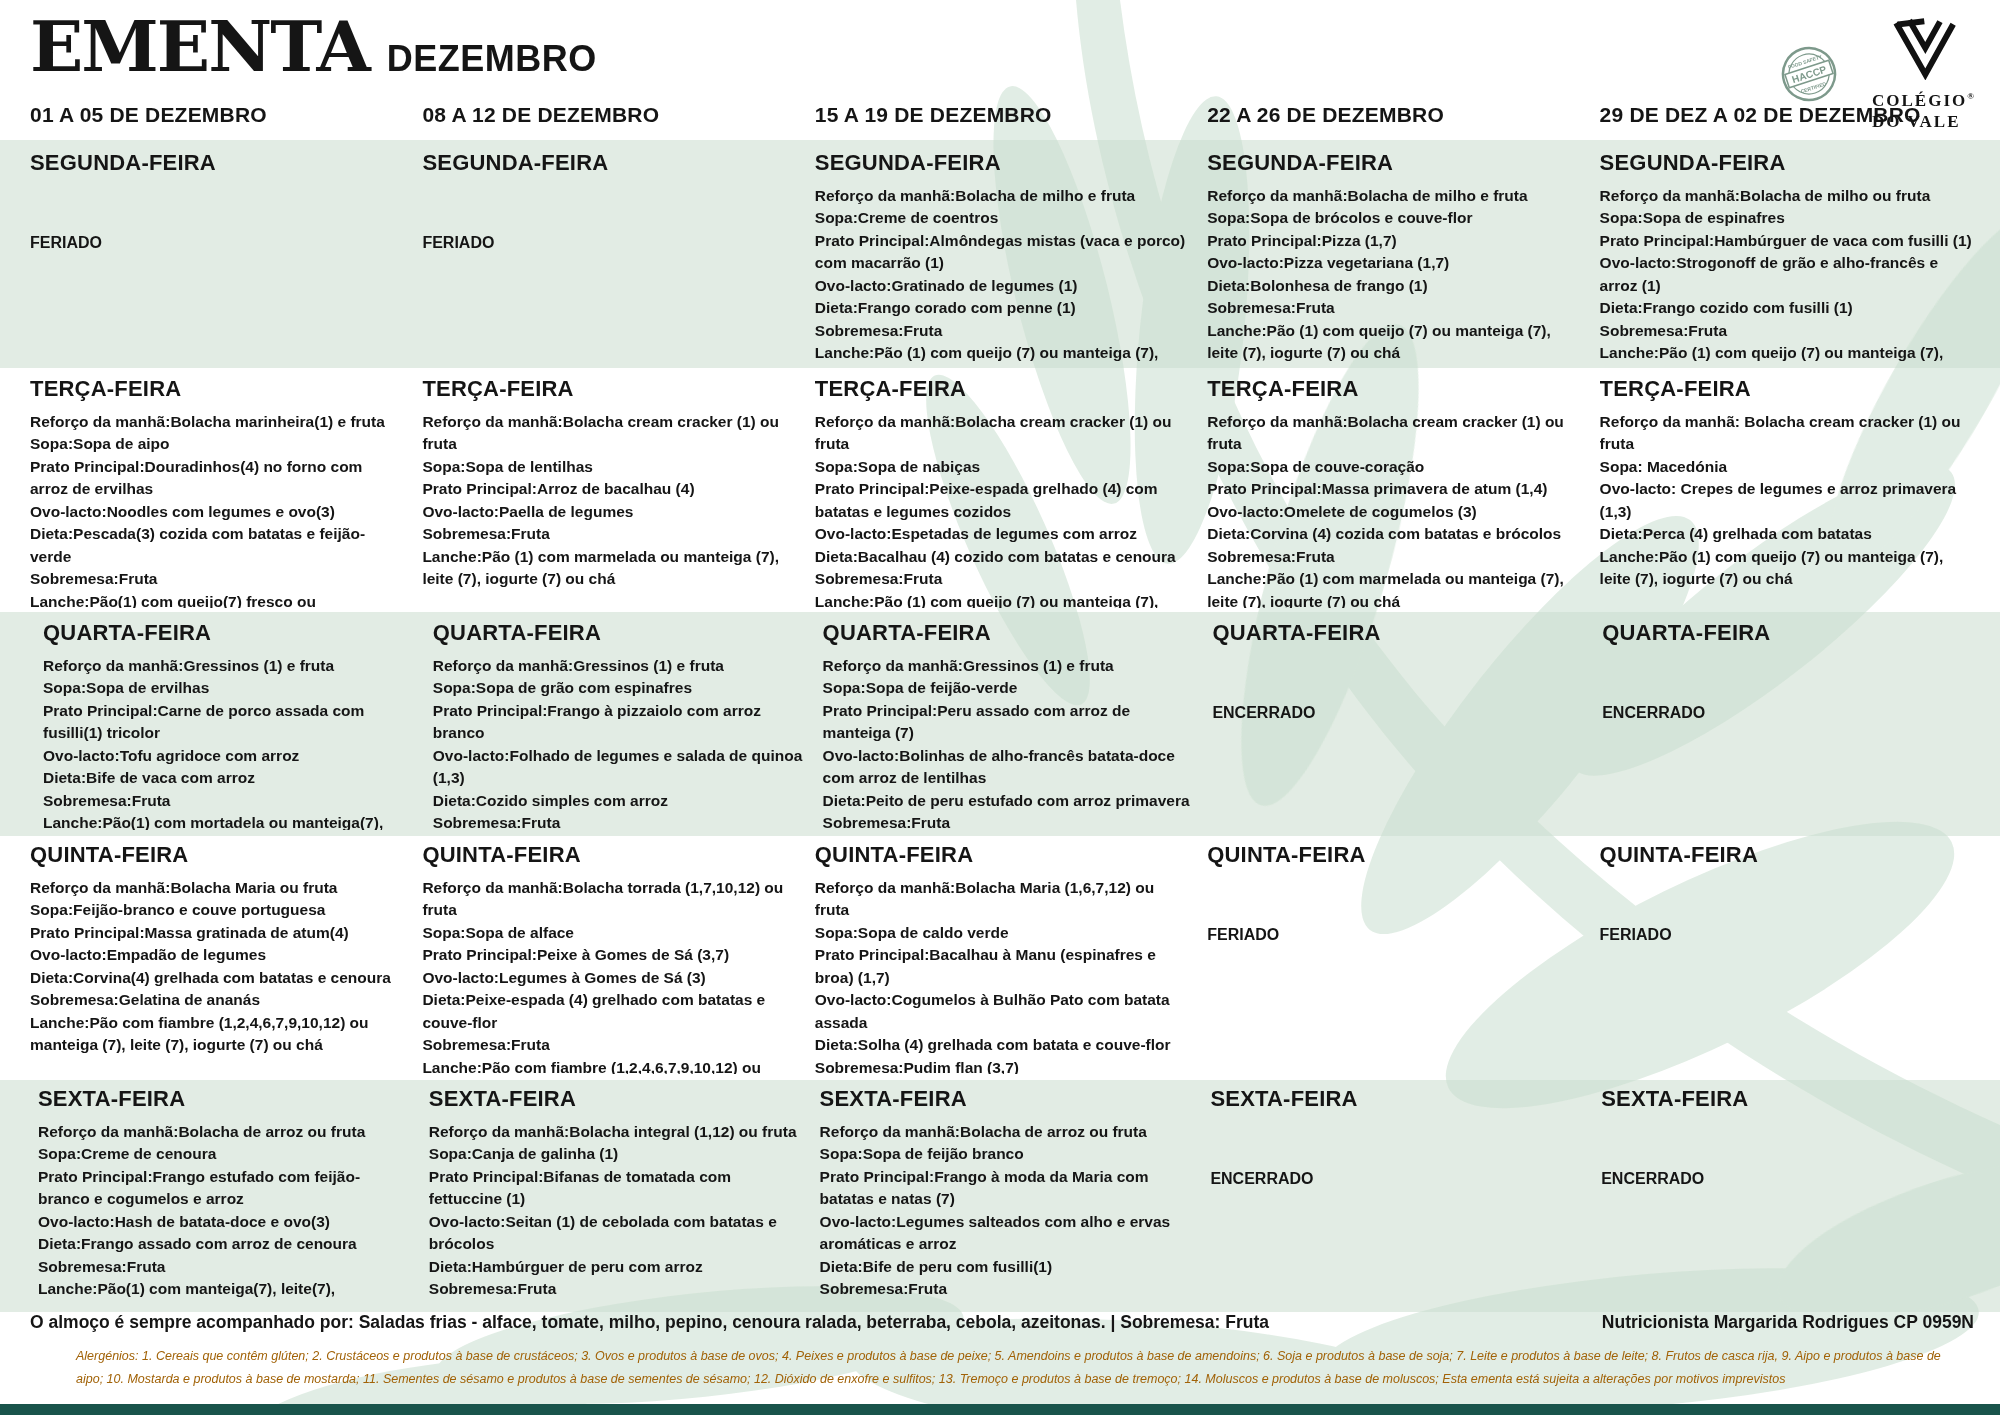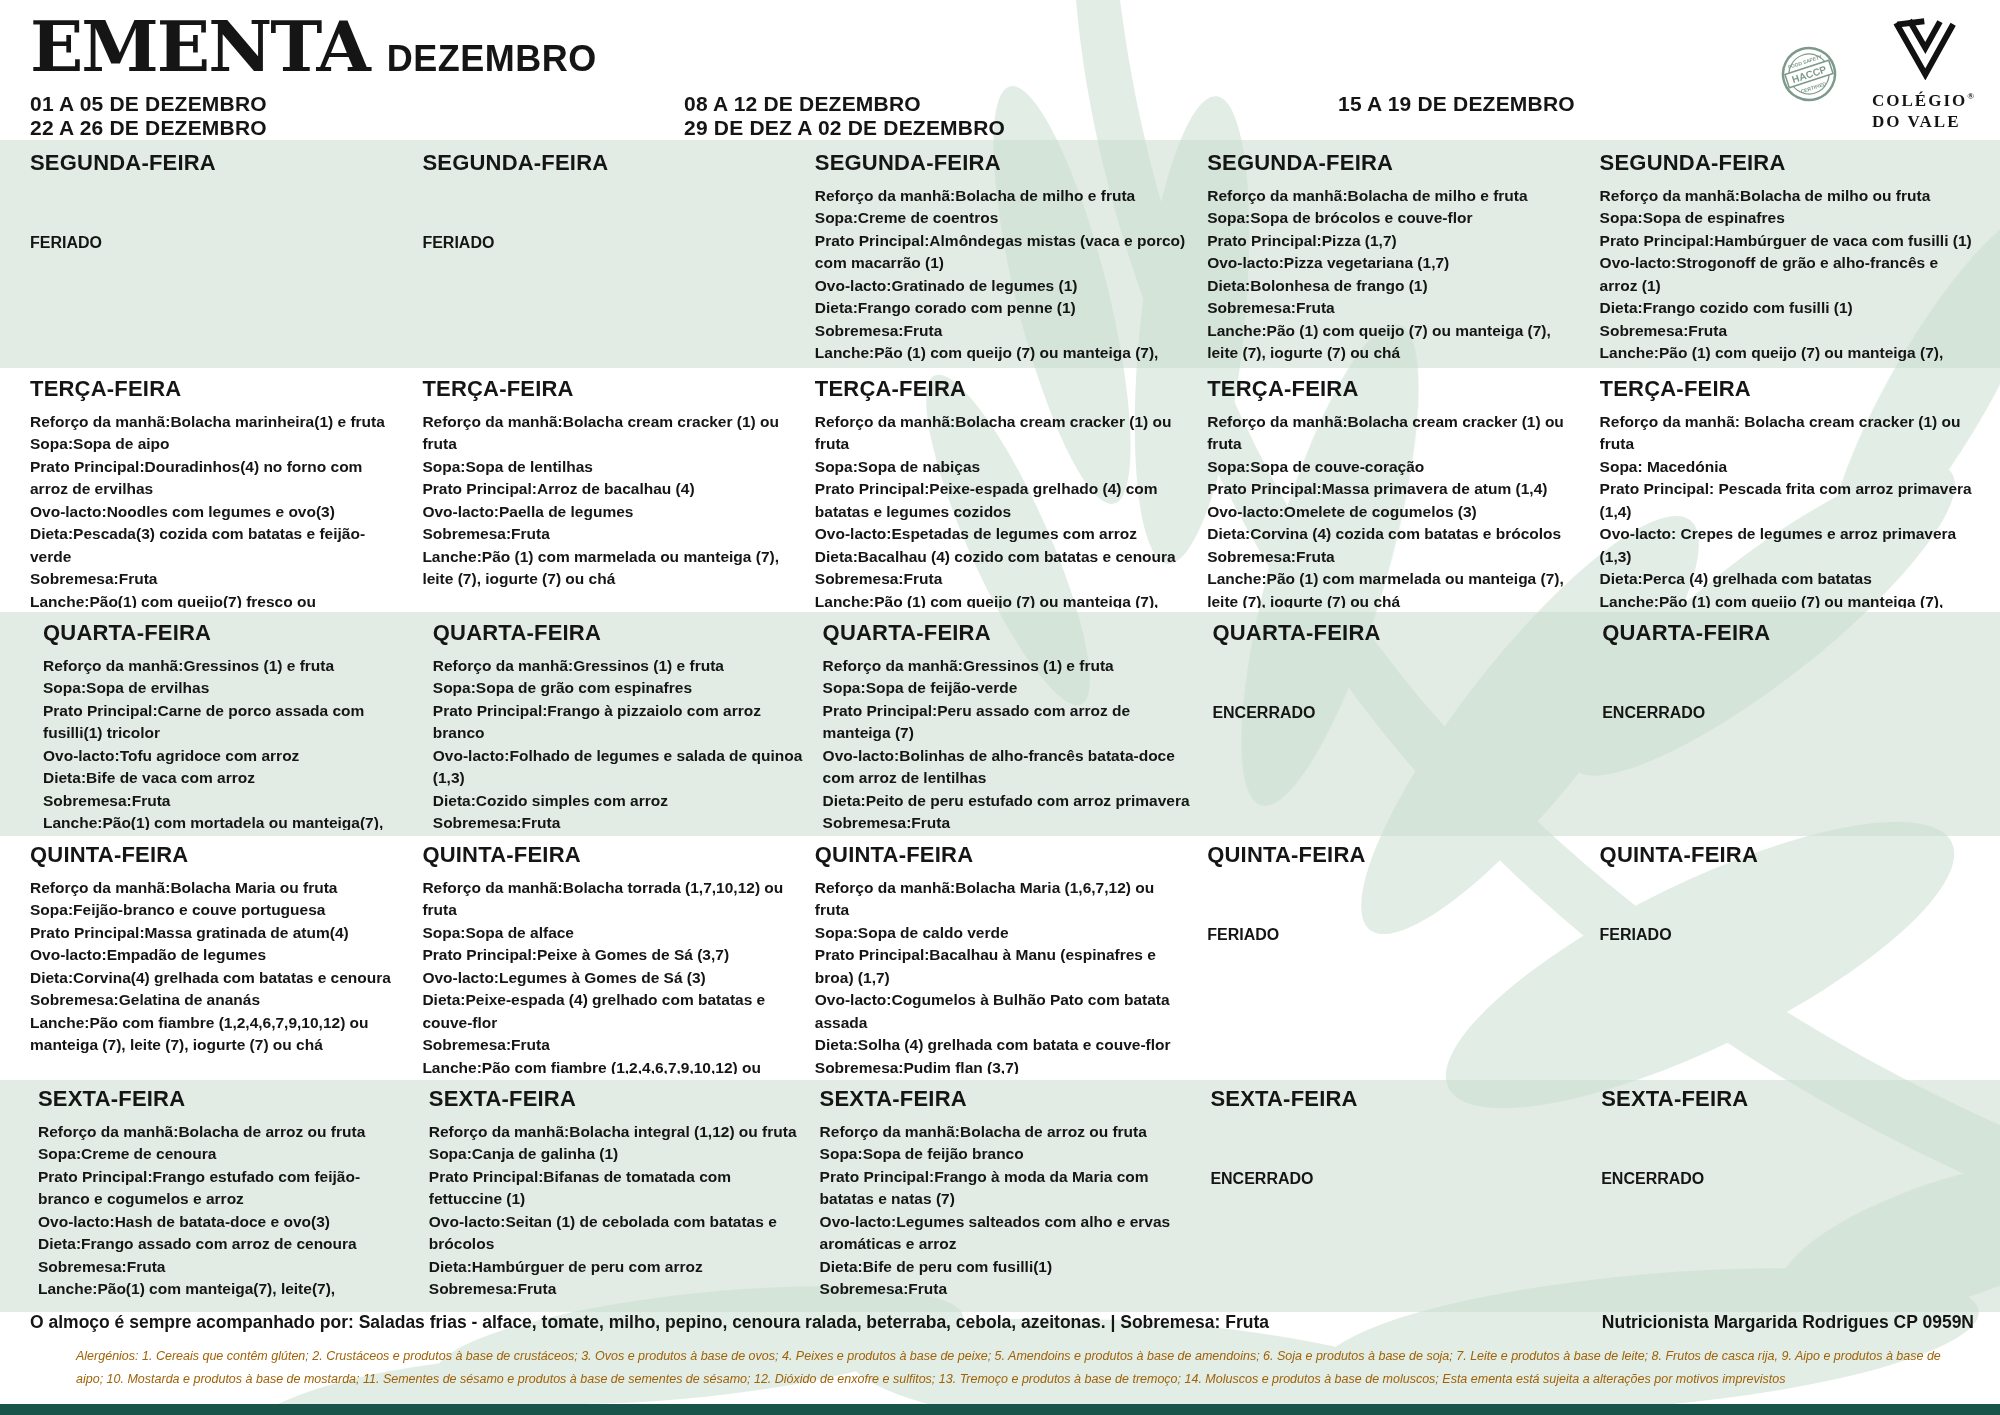--- a/index.html
+++ b/index.html
@@ -18,21 +18,21 @@
   .content{position:relative;z-index:2;}
   header.masthead{display:flex;align-items:flex-start;padding:12px 24px 0 30px;height:92px;box-sizing:border-box;}
   .title-wrap{display:flex;align-items:baseline;}
   .main-title{font-family:"DejaVu Serif","Liberation Serif",serif;font-weight:700;font-size:70px;line-height:1;letter-spacing:-2px;}
   .sub-title{font-size:36px;font-weight:700;margin-left:18px;letter-spacing:0.5px;}
   .logos{margin-left:auto;display:flex;align-items:center;gap:34px;padding-top:4px;}
   .cv-logo{display:flex;align-items:center;gap:10px;flex-direction:column;}
   .cv-text{font-family:"Liberation Serif",serif;font-weight:700;font-size:17px;letter-spacing:2px;line-height:1.25;}
   .cv-text sup{font-size:9px;}
   
-  .week-labels{display:grid;grid-template-columns:repeat(3,1fr);column-gap:18px;padding:0 26px 0 30px;height:46px;box-sizing:border-box;align-items:center;}
+  .week-labels{display:grid;grid-template-columns:repeat(5,1fr);column-gap:18px;padding:0 26px 0 30px;height:46px;box-sizing:border-box;align-items:center;}
   .week-label{font-size:21px;font-weight:700;letter-spacing:0.2px;}
   
   .day-row{display:grid;grid-template-columns:repeat(5,1fr);column-gap:18px;padding:2px 26px 0 30px;box-sizing:border-box;}
   .day-row:nth-child(1){height:226px;}
   .day-row:nth-child(2){height:244px;}
   .day-row:nth-child(3){height:222px;padding-left:43px;}
   .day-row:nth-child(4){height:244px;}
   .day-row:nth-child(5){height:232px;padding-left:38px;}
   .day-cell{padding-top:10px;overflow:hidden;}
   .day-title{font-size:22px;font-weight:700;margin:0 0 9px 0;letter-spacing:0.2px;}
@@ -197,21 +197,20 @@
             <div class="menu-line">Prato Principal:Massa primavera de atum (1,4)</div>
             <div class="menu-line">Ovo-lacto:Omelete de cogumelos (3)</div>
             <div class="menu-line">Dieta:Corvina (4) cozida com batatas e brócolos</div>
             <div class="menu-line">Sobremesa:Fruta</div>
             <div class="menu-line">Lanche:Pão (1) com marmelada ou manteiga (7), leite (7), iogurte (7) ou chá</div>
           </div>
           <div class="day-cell">
             <div class="day-title">TERÇA-FEIRA</div>
             <div class="menu-line">Reforço da manhã: Bolacha cream cracker (1) ou fruta</div>
             <div class="menu-line">Sopa: Macedónia</div>
-            <div class="menu-line">Prato Principal: Pescada frita com arroz primavera (1,4)</div>
             <div class="menu-line">Ovo-lacto: Crepes de legumes e arroz primavera (1,3)</div>
             <div class="menu-line">Dieta:Perca (4) grelhada com batatas</div>
             <div class="menu-line">Lanche:Pão (1) com queijo (7) ou manteiga (7), leite (7), iogurte (7) ou chá</div>
           </div>
         </div>
         <div class="day-row">
           <div class="day-cell">
             <div class="day-title">QUARTA-FEIRA</div>
             <div class="menu-line">Reforço da manhã:Gressinos (1) e fruta</div>
             <div class="menu-line">Sopa:Sopa de ervilhas</div>

